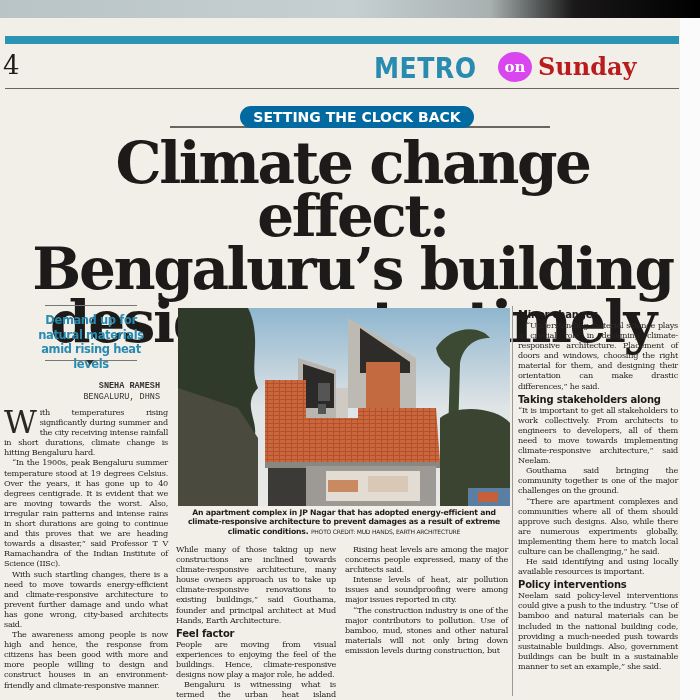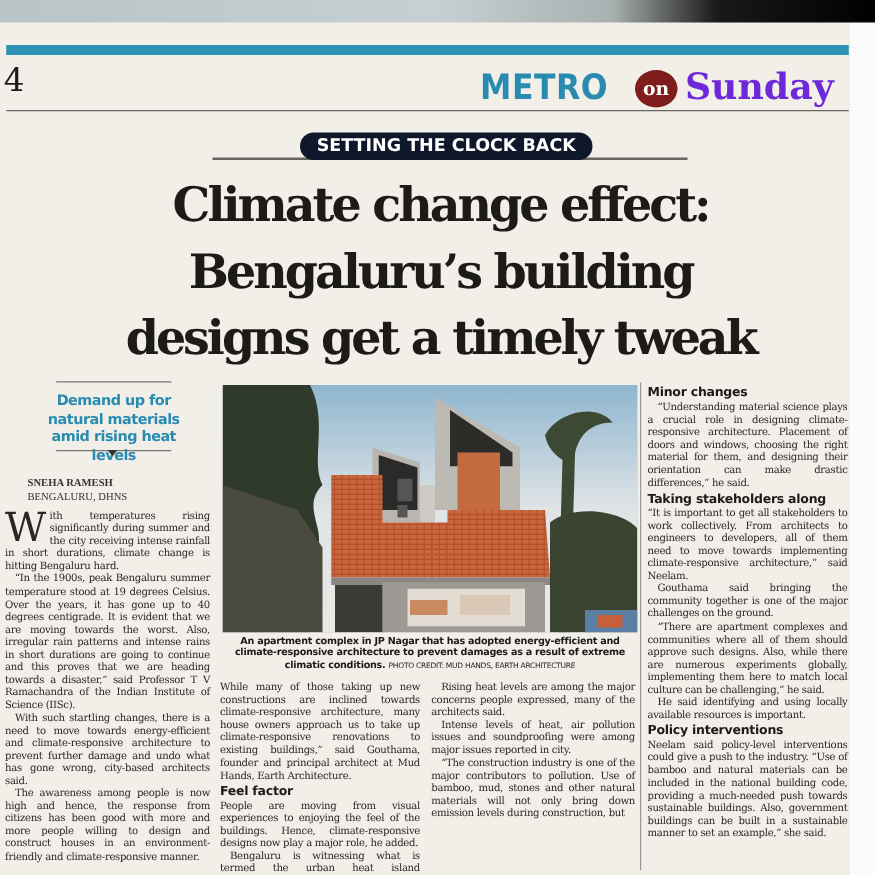--- a/index.html
+++ b/index.html
@@ -2,33 +2,33 @@
 <html><head>
 <meta charset="utf-8">
 <style>
   html, body { margin:0; padding:0; }
   body { width:700px; height:700px; overflow:hidden; background:#f7f5f2; position:relative; font-family:"DejaVu Serif", serif; color:#1d1b19; }
   .topstrip { position:absolute; left:0; top:0; width:700px; height:20px; background:linear-gradient(90deg,#b9c4c6 0%,#c6d0d2 50%,#a8b0b0 70%,#1a1818 82%,#000 100%); }
   .paper { position:absolute; left:0; top:18px; width:680px; height:682px; background:#f2efe9; }
   .rightedge { position:absolute; left:680px; top:18px; width:20px; height:682px; background:#fbfbfb; }
   .bluerule { position:absolute; left:5px; top:36px; width:674px; height:8px; background:#2b93b4; }
   .pagenum { position:absolute; left:3px; top:50px; font-family:"DejaVu Serif", serif; font-size:26px; color:#1d1b19; }
-  .masthead { position:absolute; left:384px; top:52px; display:flex; align-items:flex-end; }
+  .masthead { position:absolute; left:374px; top:52px; display:flex; align-items:flex-start; }
   .metro { font-family:"DejaVu Sans", sans-serif; font-weight:bold; font-size:28px; color:#2a8bb0; letter-spacing:0.5px; transform:scaleX(0.9); transform-origin:left; }
-  .on { width:34px; height:30px; border-radius:50%; background:#7f1d1d; color:#fff; font-family:"DejaVu Serif", serif; font-weight:bold; font-size:15px; display:flex; align-items:center; justify-content:center; margin-left:10px; }
-  .sunday { font-family:"DejaVu Serif", serif; font-weight:bold; font-size:29px; color:#6d28d9; margin-left:6px; }
+  .on { width:34px; height:30px; border-radius:50%; background:#d946ef; color:#fff; font-family:"DejaVu Serif", serif; font-weight:bold; font-size:15px; display:flex; align-items:center; justify-content:center; margin-left:10px; }
+  .sunday { font-family:"DejaVu Serif", serif; font-weight:bold; font-size:24px; color:#b91c1c; margin-left:6px; }
   .hrule1 { position:absolute; left:5px; top:88px; width:674px; height:1px; background:#6a6560; }
   .kickerline { position:absolute; left:170px; top:126px; width:380px; height:1.5px; background:#6a6560; }
-  .kicker { position:absolute; left:240px; top:106px; width:234px; height:22px; border-radius:11px; background:#0f172a; color:#fff; font-family:"DejaVu Sans", sans-serif; font-weight:bold; font-size:14px; display:flex; align-items:center; justify-content:center; letter-spacing:0; }
-  .headline { position:absolute; left:20px; top:137px; width:665px; text-align:center; font-family:"DejaVu Serif", serif; font-weight:bold; font-size:38px; line-height:53px; letter-spacing:-2.4px; color:#1d1b19; }
+  .kicker { position:absolute; left:240px; top:106px; width:234px; height:22px; border-radius:11px; background:#0369a1; color:#fff; font-family:"DejaVu Sans", sans-serif; font-weight:bold; font-size:14px; display:flex; align-items:center; justify-content:center; letter-spacing:0; }
+  .headline { position:absolute; left:20px; top:137px; width:665px; text-align:center; font-family:"DejaVu Serif", serif; font-weight:bold; font-size:58px; line-height:53px; letter-spacing:-2.4px; color:#1d1b19; }
   .deck { position:absolute; left:22px; top:313px; width:138px; text-align:center; font-family:"DejaVu Sans", sans-serif; font-weight:bold; font-size:11.5px; line-height:14.5px; color:#2a8bb0; letter-spacing:-0.4px; }
   .deckrule1 { position:absolute; left:45px; top:305px; width:92px; height:1px; background:#777; }
   .deckrule2 { position:absolute; left:45px; top:360px; width:92px; height:1px; background:#777; }
   .decktri { position:absolute; left:86px; top:360px; width:0; height:0; border-left:4px solid transparent; border-right:4px solid transparent; border-top:5px solid #333; }
-  .byline { position:absolute; left:22px; top:381px; width:138px; text-align:left; font-family:Liberation Serif, serif; font-size:8.5px; line-height:11px; color:#333; }
+  .byline { position:absolute; left:22px; top:381px; width:138px; text-align:right; font-family:Liberation Mono, monospace; font-size:8.5px; line-height:11px; color:#333; }
   .byline .name { font-weight:bold; }
   .col { position:absolute; font-family:"DejaVu Serif", serif; font-size:8.1px; line-height:10.1px; color:#2a2724; text-align:justify; letter-spacing:-0.25px; }
   .col p { margin:0; text-indent:8px; }
   .col p.noindent { text-indent:0; }
   .col h4 { margin:3px 0 0 0; font-family:"DejaVu Sans", sans-serif; font-size:10px; line-height:11px; font-weight:bold; color:#1d1b19; letter-spacing:-0.2px; }
   .dropcap { float:left; font-size:32px; line-height:26px; margin:2px 3px 0 0; font-family:"DejaVu Serif", serif; }
   .col1 { left:4px; top:407px; width:164px; }
   .col2 { left:176px; top:544px; width:160px; }
   .col3 { left:345px; top:544px; width:163px; }
   .col4 { left:518px; top:306px; width:160px; }

